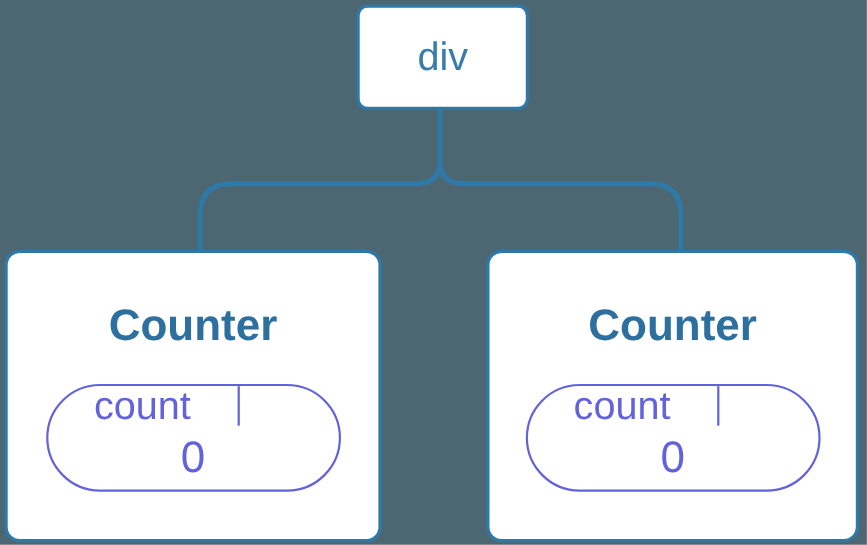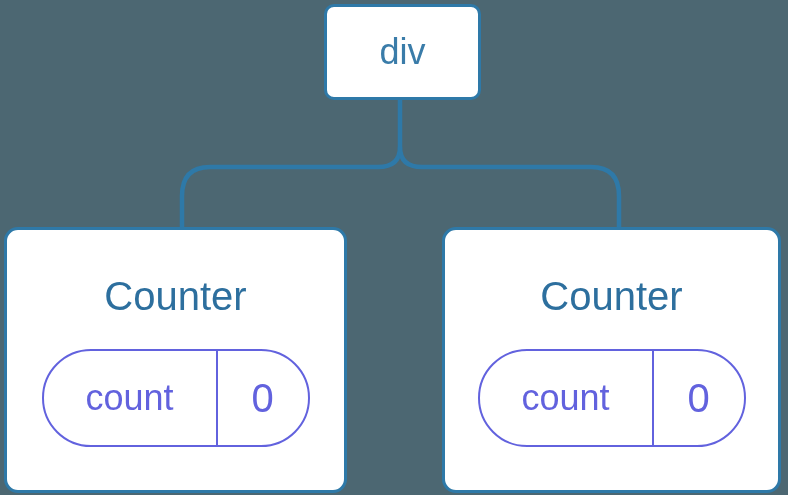--- a/index.html
+++ b/index.html
@@ -52,36 +52,37 @@
   .card-left  { left: 4px;   width: 343px; }
   .card-right { left: 442px; width: 339px; }
   .card-title {
     position: absolute;
     top: 46px;
     left: 0;
     width: 100%;
     text-align: center;
     color: #2D6F9E;
     font-size: 40px;
-    font-weight: 400;
+    font-weight: 700;
     line-height: 1;
   }
   .state-pill {
     position: absolute;
     top: 119px;
     left: 50%;
     transform: translateX(-50%);
     width: 268px;
     height: 98px;
     border: 2px solid #6262DE;
     border-radius: 49px;
     box-sizing: border-box;
     display: flex;
     align-items: stretch;
     background: #ffffff;
+    flex-direction: column;
   }
   .state-key-cell {
     width: 174px;
     border-right: 2px solid #6262DE;
     display: flex;
     align-items: center;
     justify-content: center;
     box-sizing: border-box;
   }
   .state-value-cell {

